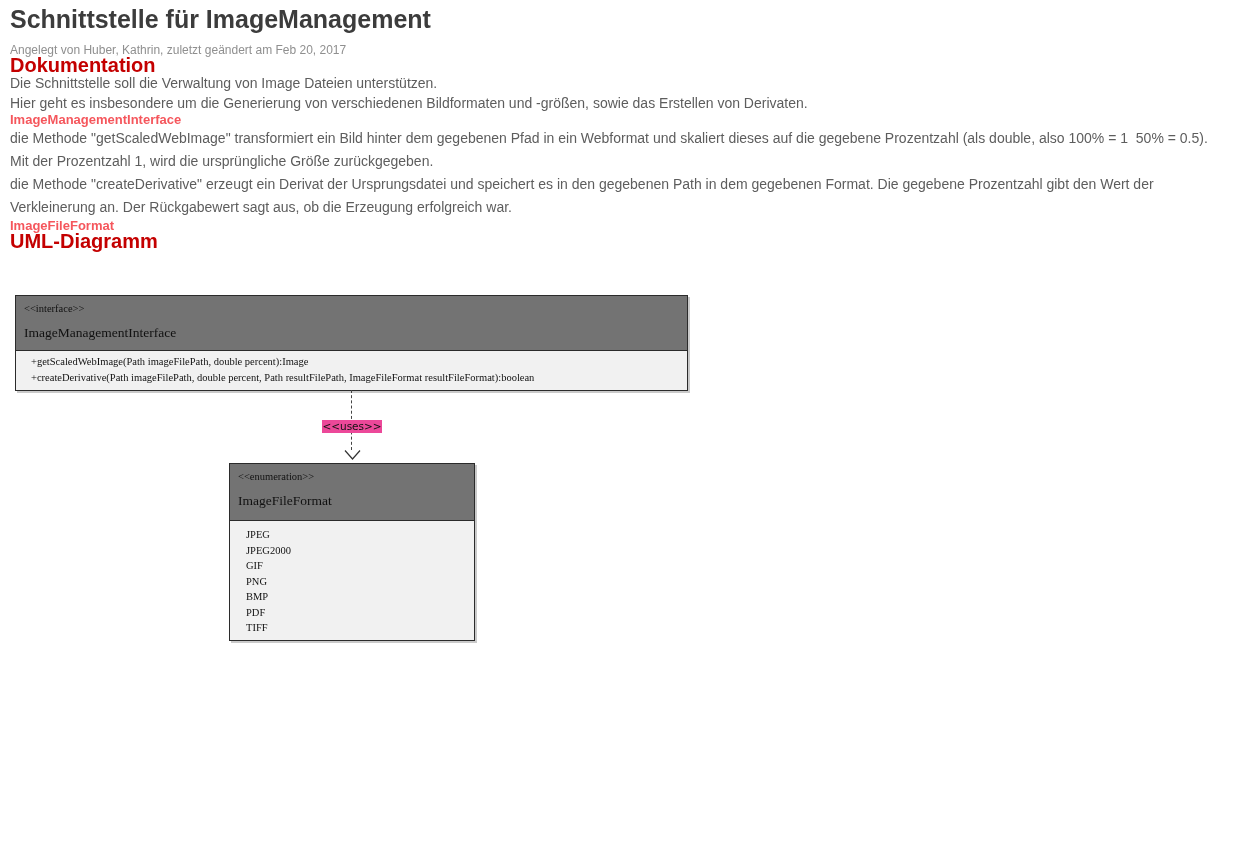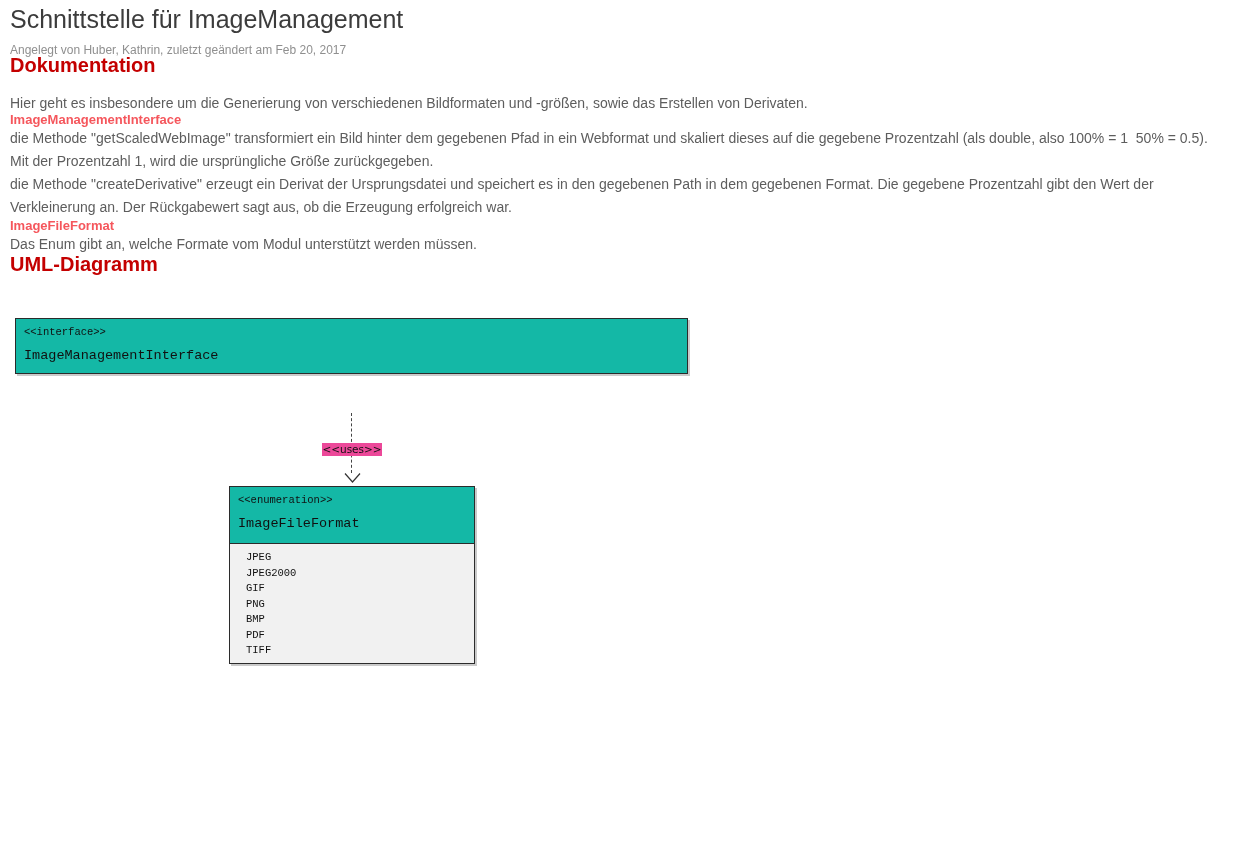--- a/index.html
+++ b/index.html
@@ -7,21 +7,21 @@
   body {
     width: 1237px; height: 844px; overflow: hidden;
     background: #ffffff;
     font-family: "Liberation Sans", sans-serif;
   }
   .content { padding: 0 10px; }
 
   h1.page-title {
     margin: 5px 0 0 0;
     font-size: 25px; line-height: 29px;
-    font-weight: 400; color: #3c3c3c;
+    font-weight: 700; color: #3c3c3c;
   }
   .byline {
     margin-top: 9px;
     font-size: 12px; line-height: 14px;
     color: #8f8f8f;
   }
   h2.red-heading {
     font-size: 20px; line-height: 16px;
     font-weight: 700; color: #c40000;
     margin: 0;
@@ -46,23 +46,23 @@
   .p1 { margin-top: 14px; }
   .p2 { margin-top: 13px; }
   .p3 { margin-top: 14px; }
 
   
   .diagram { position: relative; margin-top: 46px; height: 356px; }
 
   .uml-box {
     position: absolute;
     border: 1px solid #2b2b2b;
-    background: #14b8a6;
+    background: #737373;
     box-shadow: 2px 2px 0 rgba(150,150,150,0.5);
-    font-family: Liberation Mono, monospace;
+    font-family: Liberation Serif, serif;
     color: #111111;
   }
   .uml-head { padding: 7px 8px 0 8px; }
   .uml-stereotype { font-size: 10.5px; line-height: 12px; }
   .uml-name { font-size: 13.5px; line-height: 16px; margin-top: 10px; }
   .uml-body {
     border-top: 1px solid #2b2b2b;
     background: #f1f1f1;
     font-size: 10.5px;
   }
@@ -91,40 +91,43 @@
 </head>
 <body>
 
 <div class="content">
 
   <h1 class="page-title">Schnittstelle für ImageManagement</h1>
   <div class="byline">Angelegt von Huber, Kathrin, zuletzt geändert am Feb 20, 2017</div>
 
   <h2 class="red-heading h2-doku">Dokumentation</h2>
 
-  <p class="body-text p-intro"><br><span>Hier geht es insbesondere um die Generierung von verschiedenen Bildformaten und -größen, sowie das Erstellen von Derivaten.</span></p>
+  <p class="body-text p-intro"><span>Die Schnittstelle soll die Verwaltung von Image Dateien unterstützen.</span><br><span>Hier geht es insbesondere um die Generierung von verschiedenen Bildformaten und -größen, sowie das Erstellen von Derivaten.</span></p>
 
   <h3 class="sub-heading h3-imi">ImageManagementInterface</h3>
 
   <p class="body-text p-long p1">die Methode "getScaledWebImage" transformiert ein Bild hinter dem gegebenen Pfad in ein Webformat und skaliert dieses auf die gegebene Prozentzahl (als double, also 100% = 1  50% = 0.5). Mit der Prozentzahl 1, wird die ursprüngliche Größe zurückgegeben.</p>
 
   <p class="body-text p-long p2">die Methode "createDerivative" erzeugt ein Derivat der Ursprungsdatei und speichert es in den gegebenen Path in dem gegebenen Format. Die gegebene Prozentzahl gibt den Wert der Verkleinerung an. Der Rückgabewert sagt aus, ob die Erzeugung erfolgreich war.</p>
 
   <h3 class="sub-heading h3-iff">ImageFileFormat</h3>
 
-  <p class="body-text p-long p3">Das Enum gibt an, welche Formate vom Modul unterstützt werden müssen.</p>
 
   <h2 class="red-heading h2-uml">UML-Diagramm</h2>
 
   <div class="diagram">
 
     <div class="uml-box interface-box">
       <div class="uml-head">
         <div class="uml-stereotype">&lt;&lt;interface&gt;&gt;</div>
         <div class="uml-name">ImageManagementInterface</div>
+      </div>
+      <div class="uml-body">
+        <div>+getScaledWebImage(Path imageFilePath, double percent):Image</div>
+        <div>+createDerivative(Path imageFilePath, double percent, Path resultFilePath, ImageFileFormat resultFileFormat):boolean</div>
       </div>
     </div>
 
     <div class="uses-line"></div>
     <div class="uses-label">&lt;&lt;uses&gt;&gt;</div>
     <svg class="arrowhead" width="17" height="10" viewBox="0 0 17 10">
       <path d="M1,0.5 L8.5,9 L16,0.5" fill="none" stroke="#333333" stroke-width="1.2"></path>
     </svg>
 
     <div class="uml-box enum-box">

